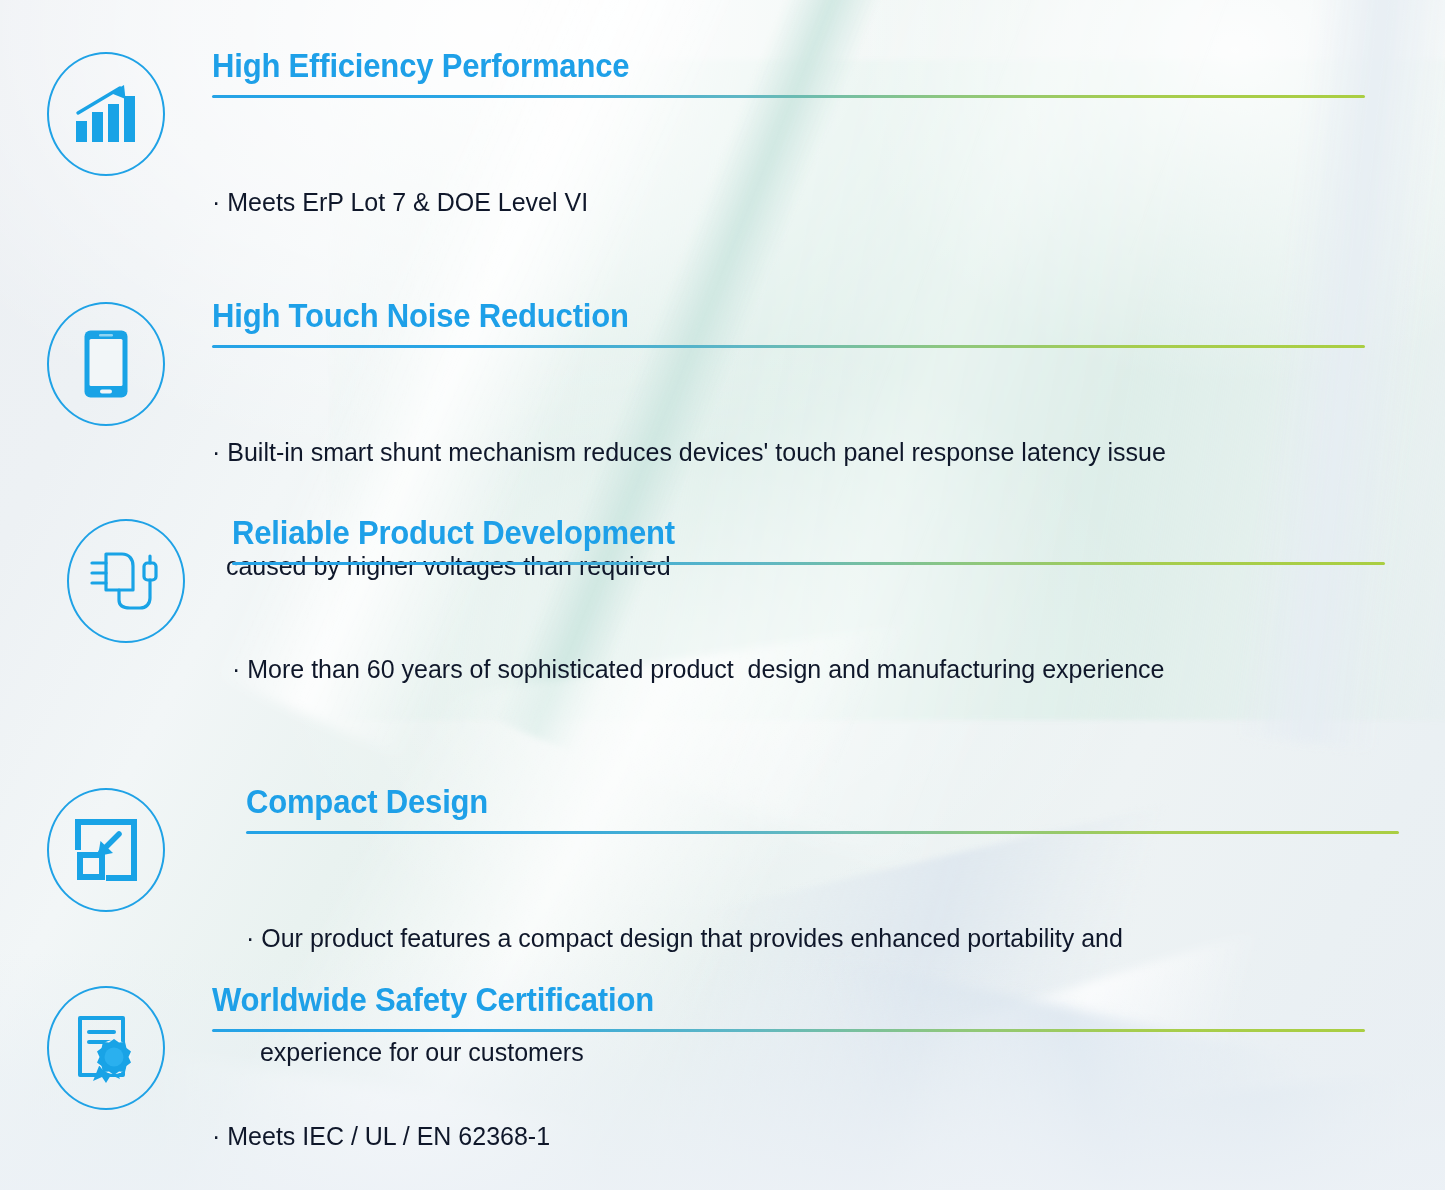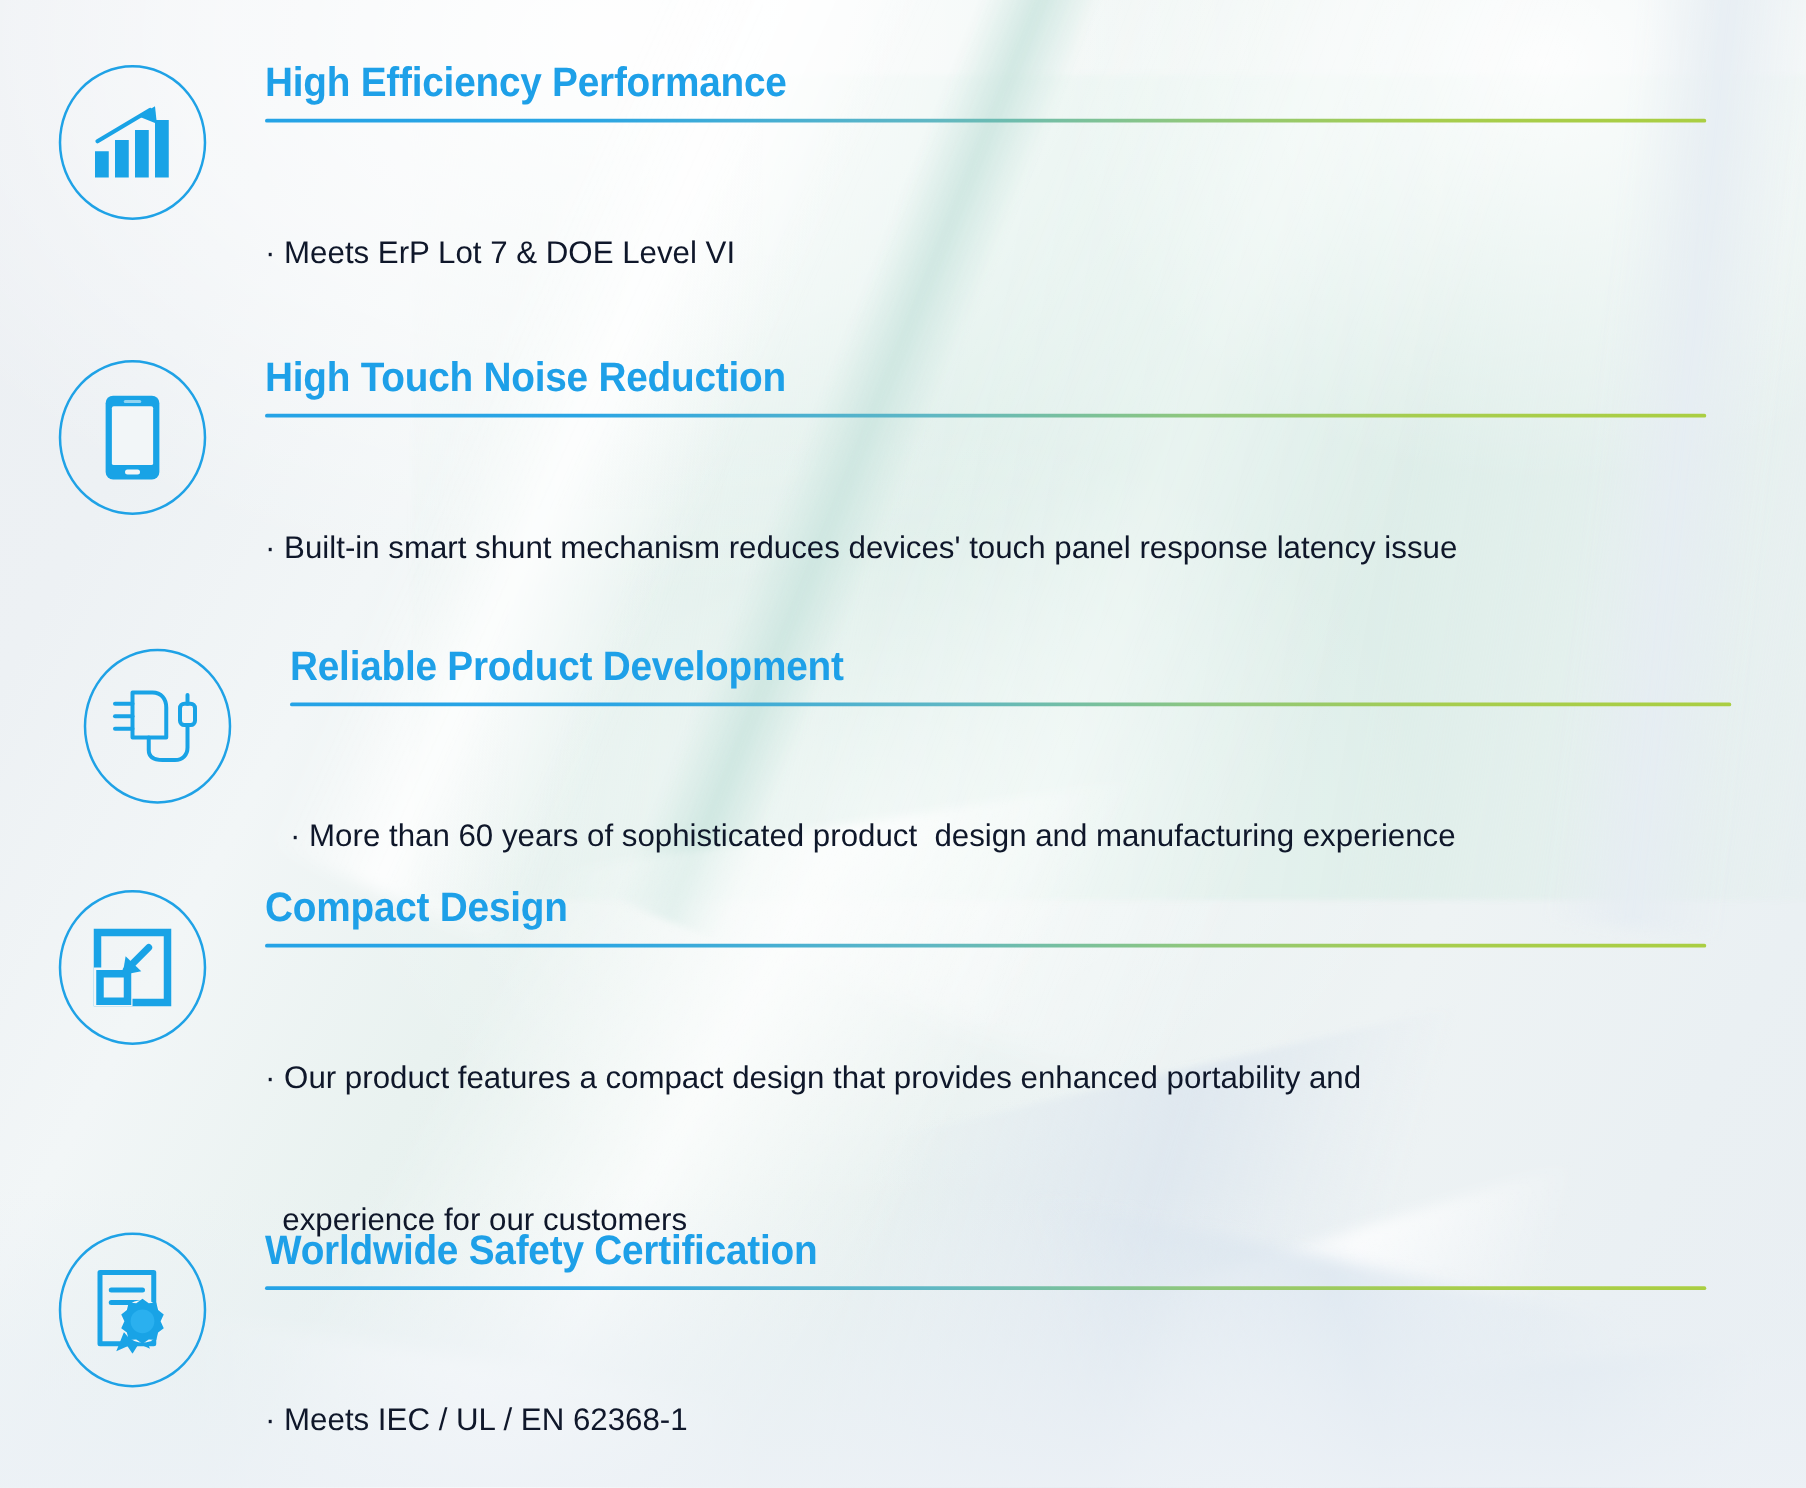--- a/index.html
+++ b/index.html
@@ -270,36 +270,37 @@
     </div>
     <div class="text-col">
       <div class="feature-title">High Efficiency Performance</div>
       <div class="divider"></div>
       <div class="bullets">
         <span class="bullet-line">· Meets ErP Lot 7 &amp; DOE Level VI</span>
       </div>
     </div>
   </div>
 
-  <div class="feature-row" style="top:284px;">
+  <div class="feature-row" style="top:298px;">
     <div class="icon-col">
       <div class="icon-circle">
         <svg width="46" height="70" viewBox="0 0 46 70" fill="none">
           <rect x="1.5" y="1.5" width="43" height="67" rx="6" fill="#19a3e6"></rect>
           <rect x="6.5" y="10" width="33" height="47" rx="1.5" fill="#f2f6f8"></rect>
           <rect x="16" y="5" width="14" height="2.4" rx="1.2" fill="#8fd4f2"></rect>
           <rect x="17" y="60.5" width="12" height="4" rx="2" fill="#f2f6f8"></rect>
         </svg>
       </div>
     </div>
     <div class="text-col">
       <div class="feature-title">High Touch Noise Reduction</div>
       <div class="divider"></div>
       <div class="bullets">
         <span class="bullet-line">· Built-in smart shunt mechanism reduces devices' touch panel response latency issue</span>
+        <span class="bullet-line">  caused by higher voltages than required</span>
       </div>
     </div>
   </div>
 
   <div class="feature-row" style="top:515px;margin-left:20px;">
     <div class="icon-col">
       <div class="icon-circle">
         <svg width="76" height="70" viewBox="0 0 76 70" fill="none" stroke="#19a3e6" stroke-width="3.2" stroke-linecap="round" stroke-linejoin="round">
           <path d="M18 8 H34 C41 8 45 13 45 20 V44 H18 Z"></path>
           <path d="M4 17 H18"></path>
@@ -313,21 +314,21 @@
     </div>
     <div class="text-col">
       <div class="feature-title">Reliable Product Development</div>
       <div class="divider"></div>
       <div class="bullets">
         <span class="bullet-line">· More than 60 years of sophisticated product  design and manufacturing experience</span>
       </div>
     </div>
   </div>
 
-  <div class="feature-row" style="top:708px;">
+  <div class="feature-row" style="top:784px;gap:34px;">
     <div class="icon-col">
       <div class="icon-circle">
         <svg width="66" height="66" viewBox="0 0 66 66" fill="none">
           <path d="M5 5 H61 V61 H5 Z" stroke="#19a3e6" stroke-width="6" fill="none"></path>
           <rect x="2" y="33" width="31" height="31" fill="#f2f6f8"></rect>
           <path d="M7 38 H29 V60 H7 Z" stroke="#19a3e6" stroke-width="6" fill="none"></path>
           <path d="M46 17 L28 35" stroke="#19a3e6" stroke-width="5.5" stroke-linecap="round"></path>
           <path d="M25 39 L27.5 24 L40 36 Z" fill="#19a3e6"></path>
         </svg>
       </div>

